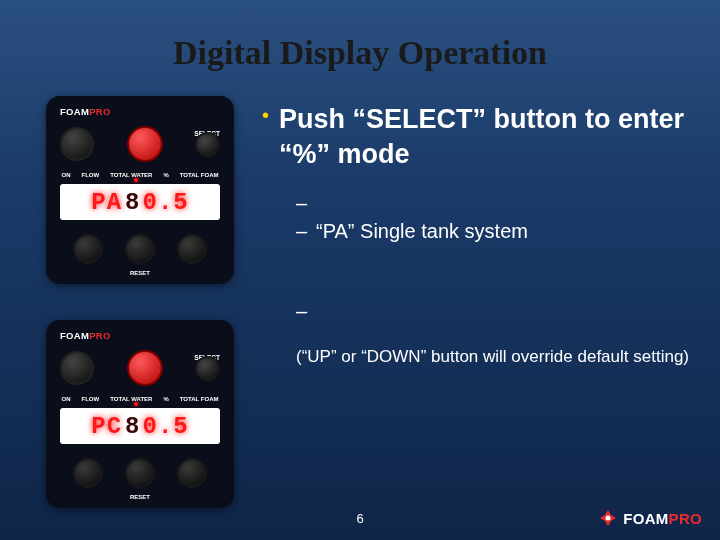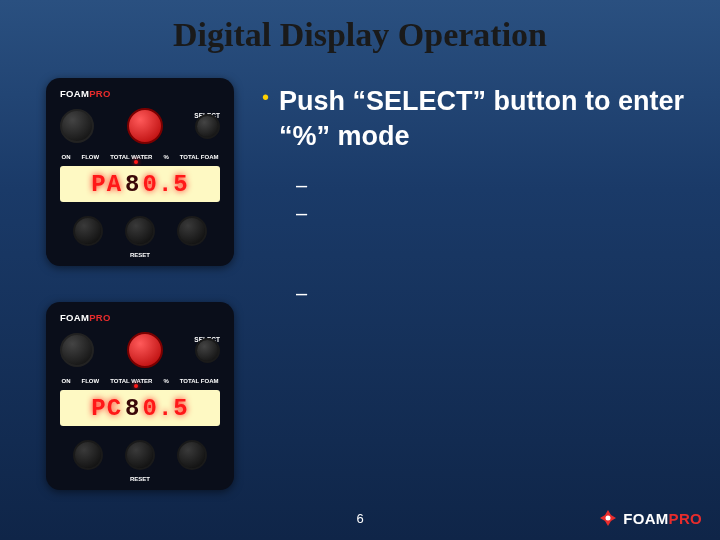--- a/index.html
+++ b/index.html
@@ -1,30 +1,30 @@
 <!DOCTYPE html>
 <html><head>
 <meta charset="utf-8">
 <style>
 *{margin:0;padding:0;box-sizing:border-box}
 body{width:720px;height:540px;background:linear-gradient(180deg,#2a5080 0%,#1a3a68 35%,#0f2548 100%);font-family:Arial,Helvetica,sans-serif;position:relative;overflow:hidden}
-.title{text-align:center;font-family:"Times New Roman",serif;font-weight:bold;font-size:34px;color:#1a1a1a;padding-top:16px}
+.title{text-align:center;font-family:"Times New Roman",serif;font-weight:bold;font-size:34px;color:#1a1a1a;padding-top:34px}
 .content{display:flex;padding:24px 30px 0 46px;gap:28px}
 .left{display:flex;flex-direction:column;gap:36px}
 .panel{width:188px;height:188px;background:#0a0e1a;border-radius:14px;position:relative;box-shadow:0 2px 8px rgba(0,0,0,.5)}
 .brand{position:absolute;top:10px;left:14px;color:#fff;font-size:9.5px;font-weight:bold;letter-spacing:.3px}
 .brand .pro{color:#e82c2c}
 .top-row{position:absolute;top:30px;left:0;right:0;display:flex;justify-content:space-between;align-items:center;padding:0 14px}
 .knob-black{width:34px;height:34px;border-radius:50%;background:radial-gradient(circle at 35% 30%,#444,#0a0a0a);border:2px solid #222}
 .knob-red{width:36px;height:36px;border-radius:50%;background:radial-gradient(circle at 35% 30%,#ff5a5a,#b00000);border:2px solid #7a0000}
 .knob-small{width:25px;height:25px;border-radius:50%;background:radial-gradient(circle at 35% 30%,#444,#0a0a0a);border:2px solid #1a1a1a}
 .lbl-tiny{position:absolute;color:#fff;font-size:6.5px;font-weight:bold}
 .lbl-select{top:34px;right:14px}
 .lbl-row{position:absolute;top:76px;left:0;right:0;color:#fff;font-size:6px;font-weight:bold;display:flex;justify-content:space-around;padding:0 10px}
-.display{position:absolute;top:88px;left:14px;right:14px;height:36px;background:#fef9c3;border-radius:3px;display:flex;align-items:center;justify-content:center;gap:3px;font-family:"Courier New",monospace}
+.display{position:absolute;top:88px;left:14px;right:14px;height:36px;background:#ffffff;border-radius:3px;display:flex;align-items:center;justify-content:center;gap:3px;font-family:"Courier New",monospace}
 .seg{color:#ff1818;font-size:24px;font-weight:bold;text-shadow:0 0 6px #ff1818;letter-spacing:1px}
 .seg-dim{color:#3a0808;font-size:24px;font-weight:bold}
 .dot{width:4px;height:4px;background:#ff1818;border-radius:50%;box-shadow:0 0 4px #ff1818;position:absolute;top:82px;left:88px}
 .bottom-row{position:absolute;bottom:20px;left:0;right:0;display:flex;justify-content:space-around;padding:0 16px}
 .knob-med{width:30px;height:30px;border-radius:50%;background:radial-gradient(circle at 35% 30%,#3a3a3a,#080808);border:2px solid #1a1a1a}
 .lbl-reset{position:absolute;bottom:8px;left:50%;transform:translateX(-50%);color:#fff;font-size:6px;font-weight:bold}
 .right{flex:1;color:#fff;padding-top:6px}
 .bullet-main{display:flex;gap:10px;margin-bottom:18px}
 .bullet-dot{color:#ffd100;font-size:20px;line-height:1.3}
 .bullet-text{font-size:27px;font-weight:bold;line-height:1.3}
@@ -111,27 +111,29 @@
     <div class="bullet-main">
       <span class="bullet-dot">•</span>
       <span class="bullet-text">Push “SELECT” button to enter “%” mode</span>
     </div>
     <div class="sub-list">
       <div class="sub-item">
         <span class="sub-dash">–</span>
       </div>
       <div class="sub-item">
         <span class="sub-dash">–</span>
+        <span>“PA” Single tank system</span>
       </div>
     </div>
     <div class="sub-list" style="margin-bottom:22px">
       <div class="sub-item">
         <span class="sub-dash">–</span>
       </div>
     </div>
+    <div class="note">(“UP” or “DOWN” button will override default setting)</div>
   </div>
 </div>
 
 <div class="pagenum">6</div>
 
 <div class="logo">
   <div class="logo-mark">
     <svg viewBox="0 0 20 20">
         <path d="M10 2 L13 7 L18 10 L13 13 L10 18 L7 13 L2 10 L7 7 Z" fill="#e82c2c"></path>
         <circle cx="10" cy="10" r="2.5" fill="#fff"></circle>

